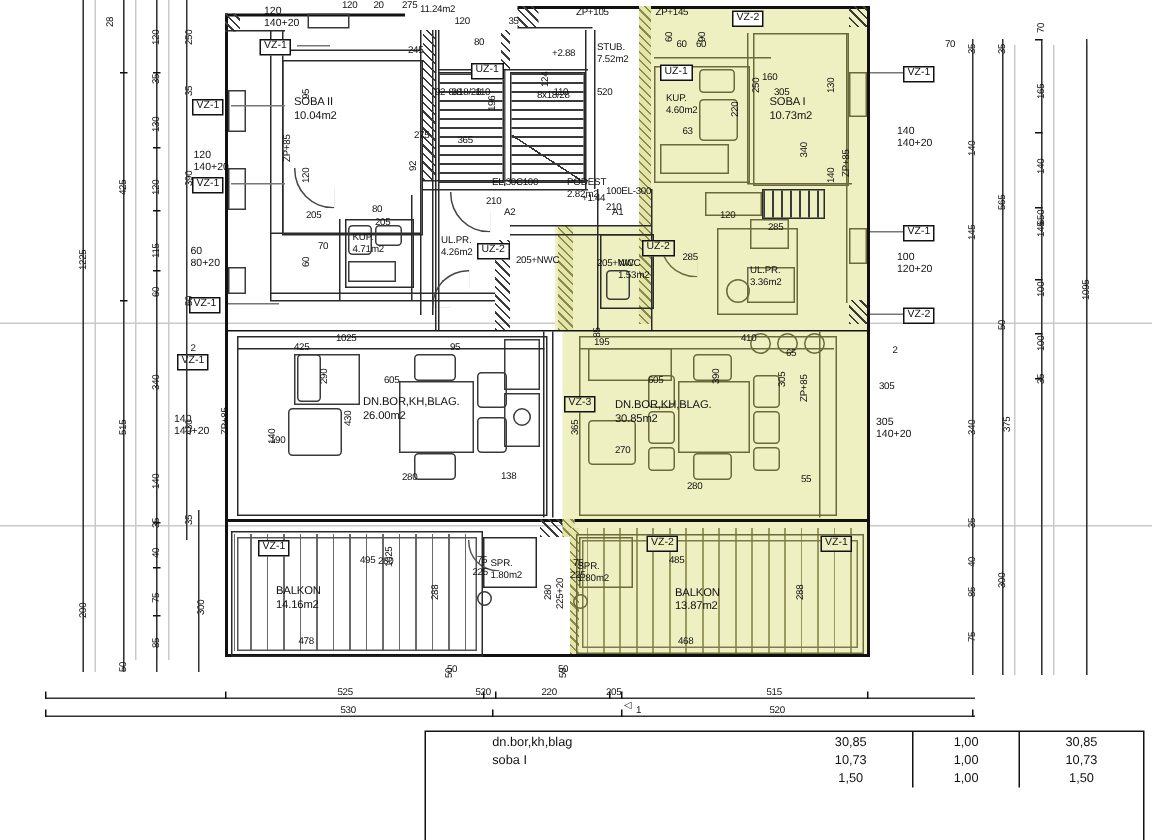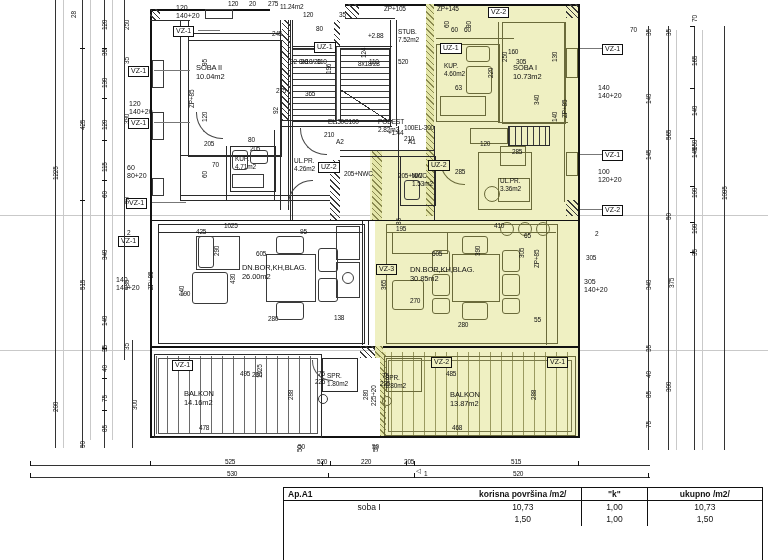--- a/index.html
+++ b/index.html
@@ -544,26 +544,26 @@
     <div class="dim" style="left:416px;top:467px;">◁</div>
     <div class="dim" style="left:298px;top:443px;">50</div>
     <div class="dim" style="left:372px;top:443px;">50</div>
     <div class="dimv" style="left:296px;top:452px;">50</div>
     <div class="dimv" style="left:372px;top:452px;">50</div>
   </div>
 
   <div id="tbl">
     <table>
       <tbody>
-          <tr class="thead">
-        <td style="width:46px;">Ap.A1</td>
-        <td style="width:132px;"></td>
-        <td class="num" style="width:118px;">korisna površina /m2/</td>
-        <td class="num c-sep" style="width:62px;">"k"</td>
-        <td class="num c-sep" style="width:116px;">ukupno /m2/</td>
+      <tr>
+        <td></td>
+        <td class="r-lab">dn.bor,kh,blag</td>
+        <td class="num">30,85</td>
+        <td class="num c-sep">1,00</td>
+        <td class="num c-sep">30,85</td>
       </tr>
       <tr>
         <td></td>
         <td class="r-lab">soba I</td>
         <td class="num">10,73</td>
         <td class="num c-sep">1,00</td>
         <td class="num c-sep">10,73</td>
       </tr>
       <tr>
         <td></td>

